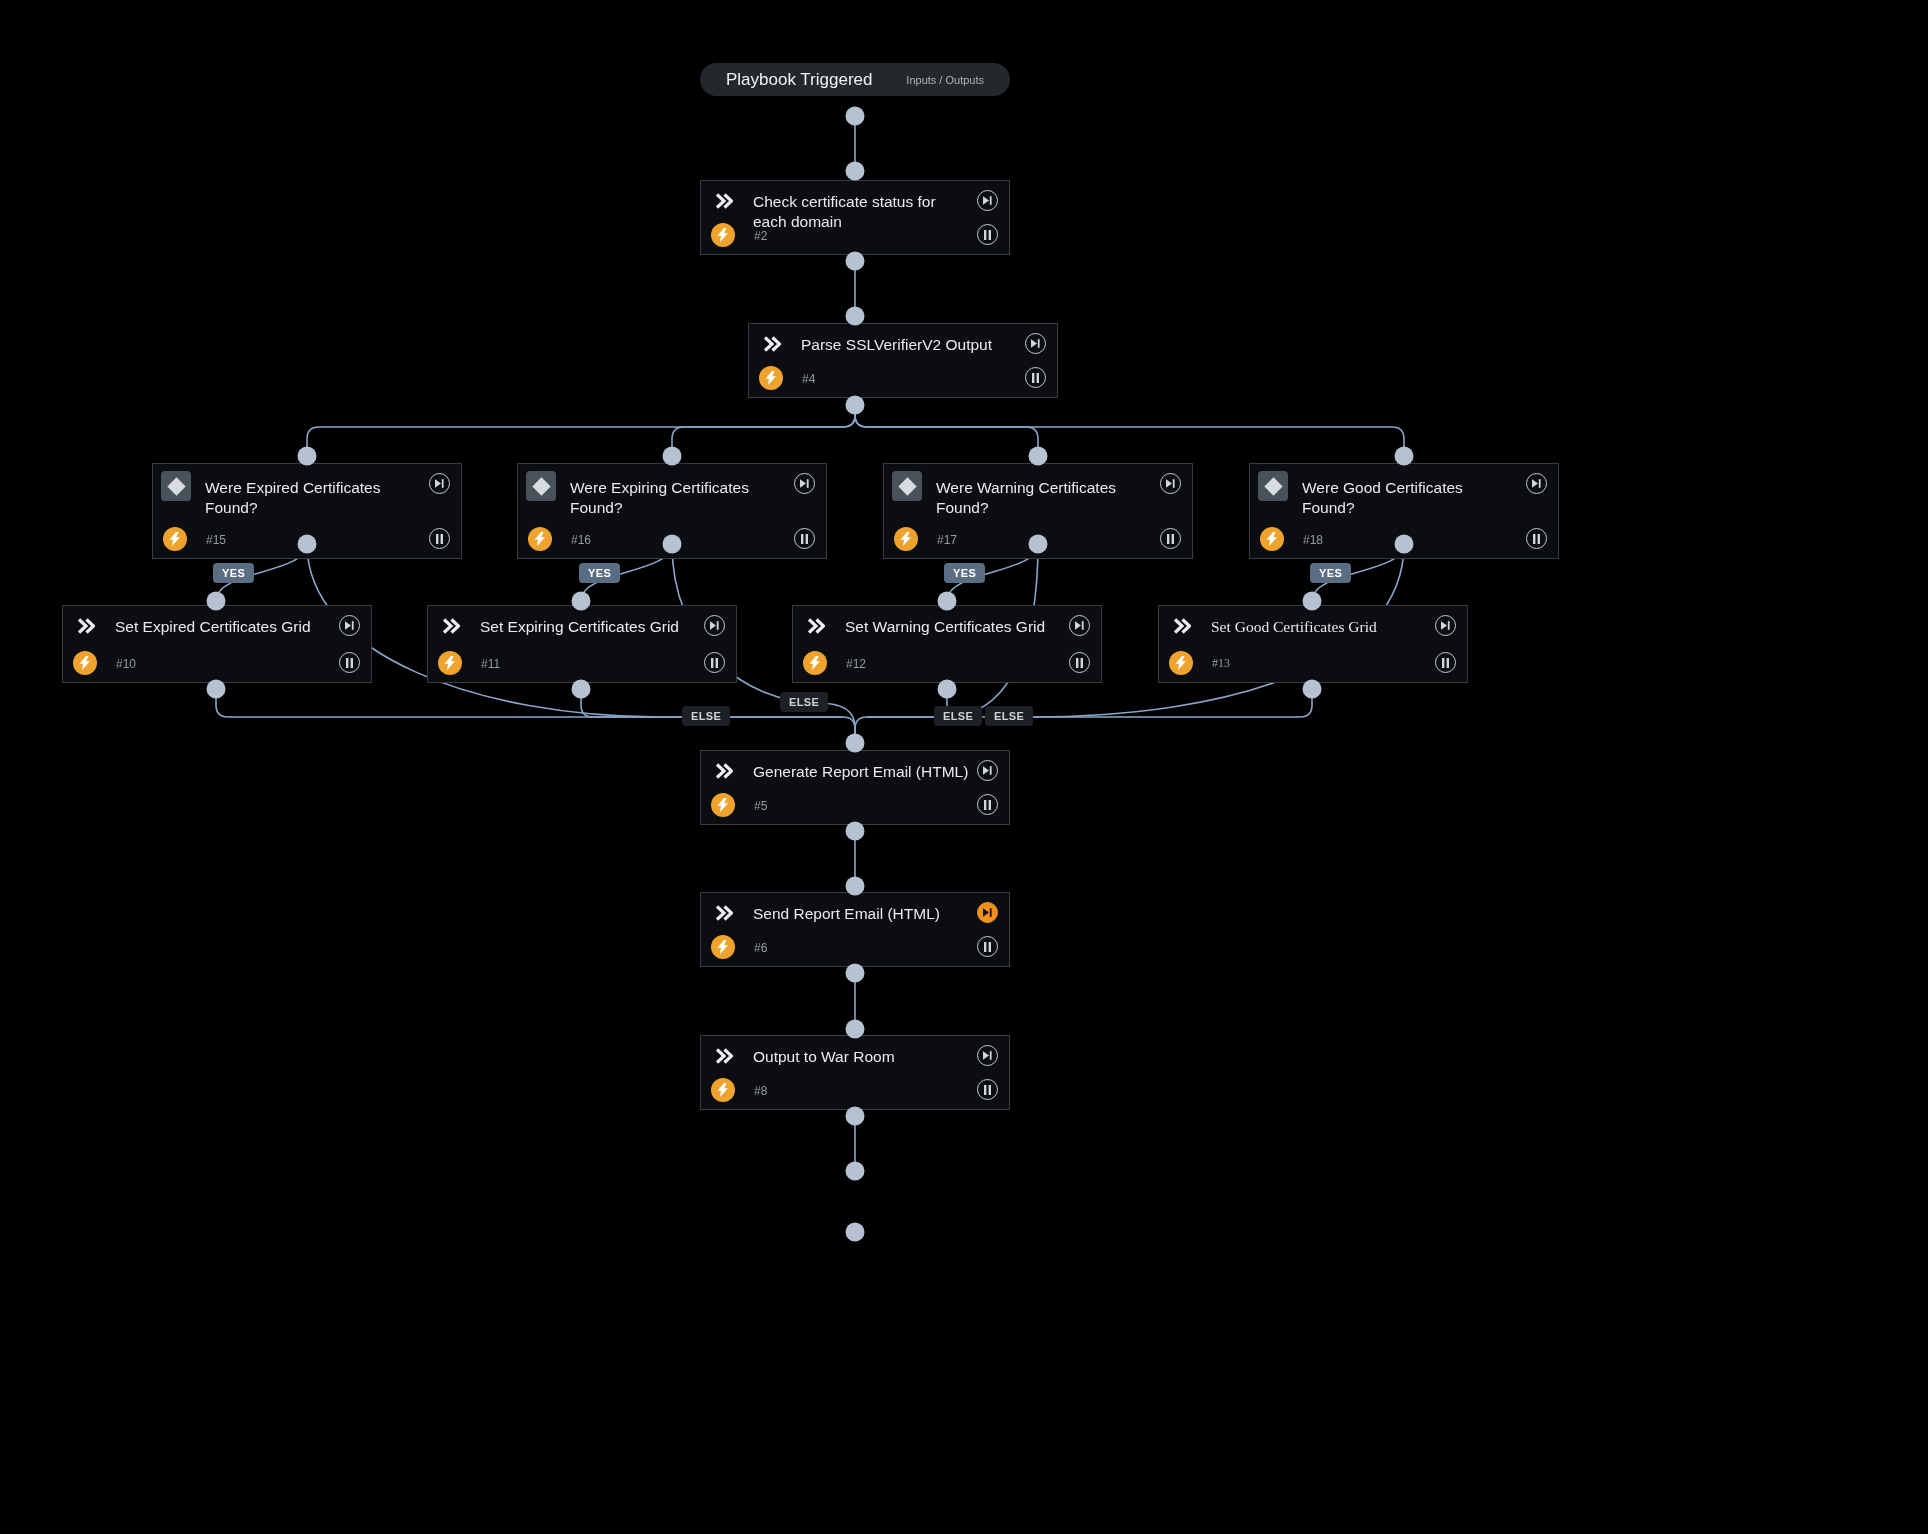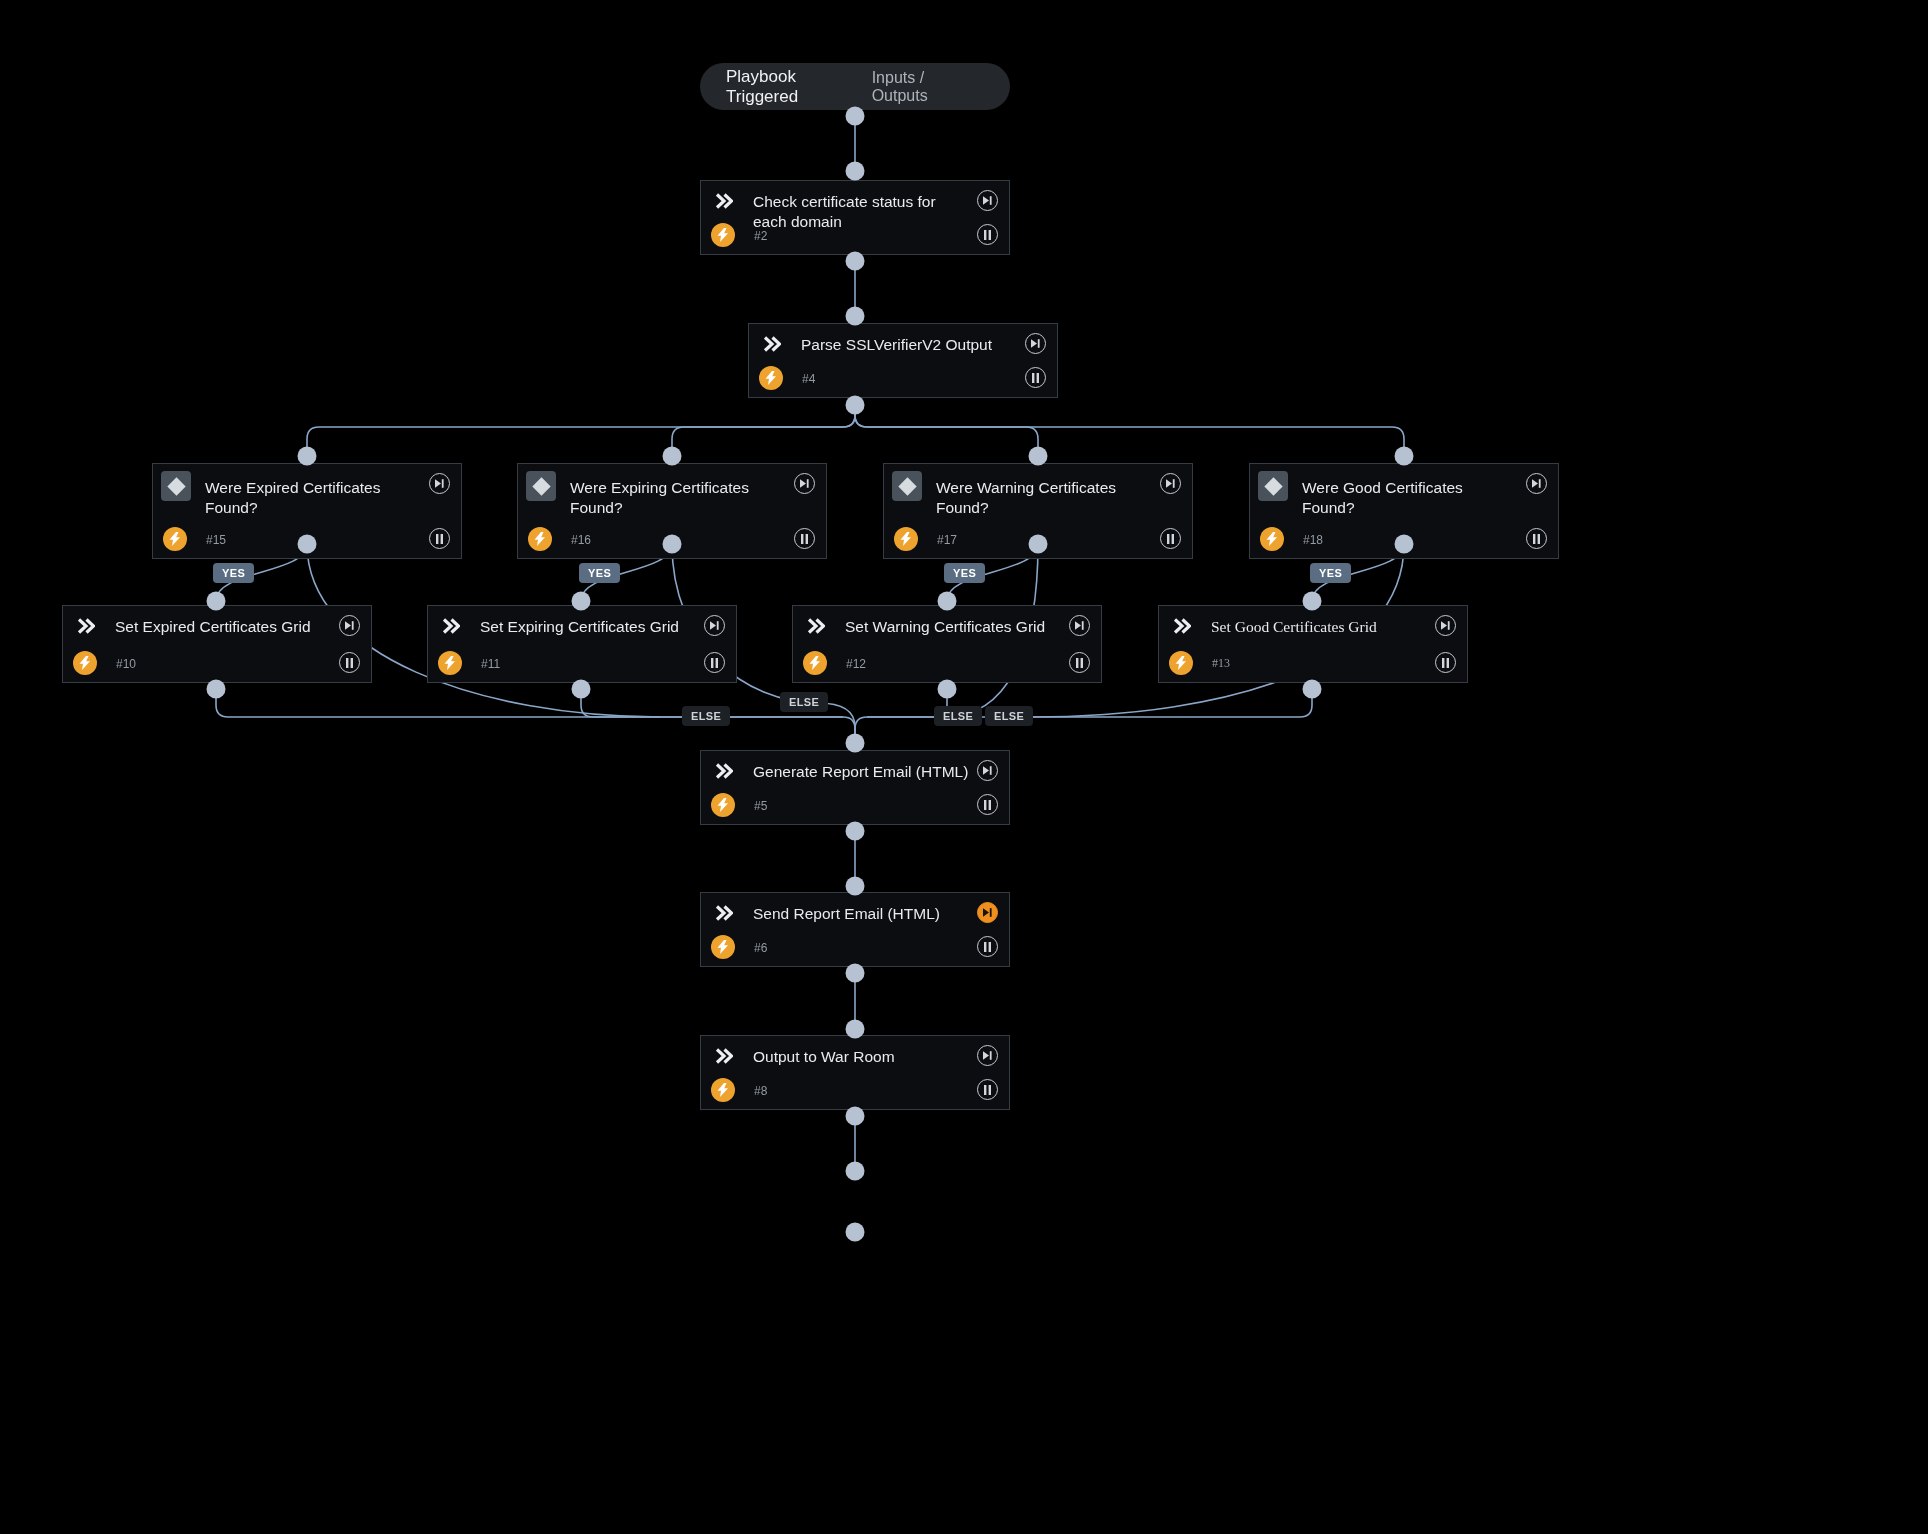--- a/index.html
+++ b/index.html
@@ -16,23 +16,23 @@
   }
   *{margin:0;padding:0;box-sizing:border-box;}
   html,body{background:var(--bg);}
   body{font-family:"Liberation Sans", sans-serif;}
   #canvas{position:relative;width:1928px;height:1534px;background:var(--bg);overflow:hidden;}
   #wires{position:absolute;left:0;top:0;pointer-events:none;}
   #wires path{stroke:var(--line);stroke-width:1.6;fill:none;}
 
   .dot{position:absolute;width:19px;height:19px;border-radius:50%;background:var(--dot);transform:translate(-50%,-50%);z-index:6;}
 
-  .pill{position:absolute;width:310px;height:47px;background:#24272c;border-radius:26px;display:flex;align-items:center;padding:10px 26px;z-index:5;cursor:pointer;}
+  .pill{position:absolute;width:310px;height:33px;background:#24272c;border-radius:26px;display:flex;align-items:center;padding:10px 26px;z-index:5;cursor:pointer;}
   .pill .pill-label{font-size:17px;color:#f0f1f3;}
-  .pill .pill-meta{font-size:16px;color:#aeb4bb;margin-left:auto;}
+  .pill .pill-meta{font-size:11px;color:#aeb4bb;margin-left:auto;}
 
   .node{position:absolute;width:310px;height:75px;background:var(--node-bg);border:1px solid var(--node-border);z-index:5;cursor:pointer;}
   .node.cond{height:96px;}
   .node.grid{height:78px;}
 
   .title{position:absolute;left:52px;top:11px;right:40px;font-size:15.5px;color:var(--title);line-height:1.32;}
   .cond .title{top:14px;}
   .num{position:absolute;left:53px;bottom:11px;font-size:12px;color:var(--muted);}
 
   .chev-icon{position:absolute;left:13px;top:11px;width:20px;height:18px;}

